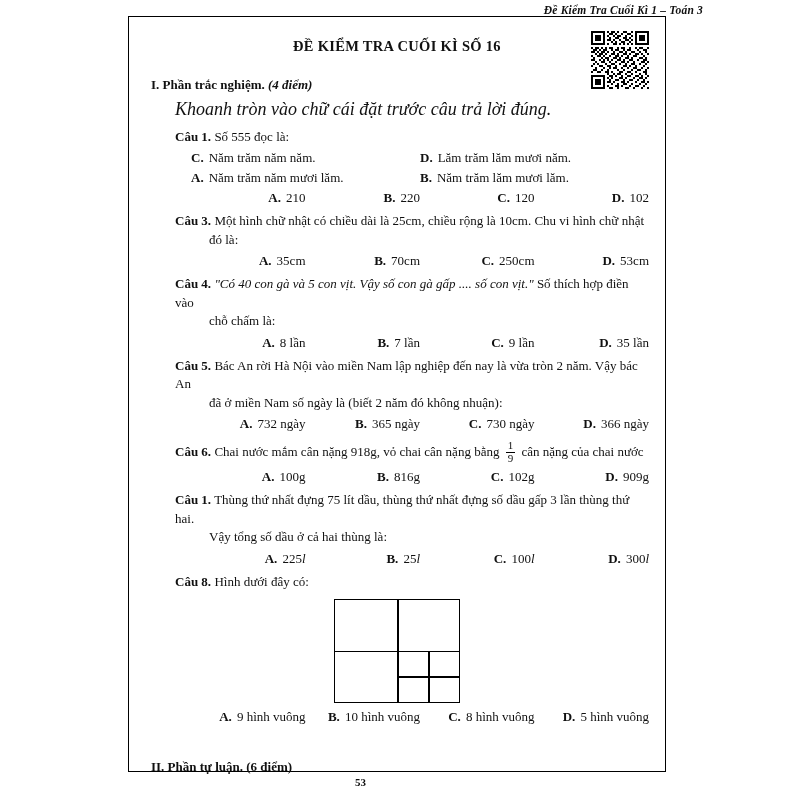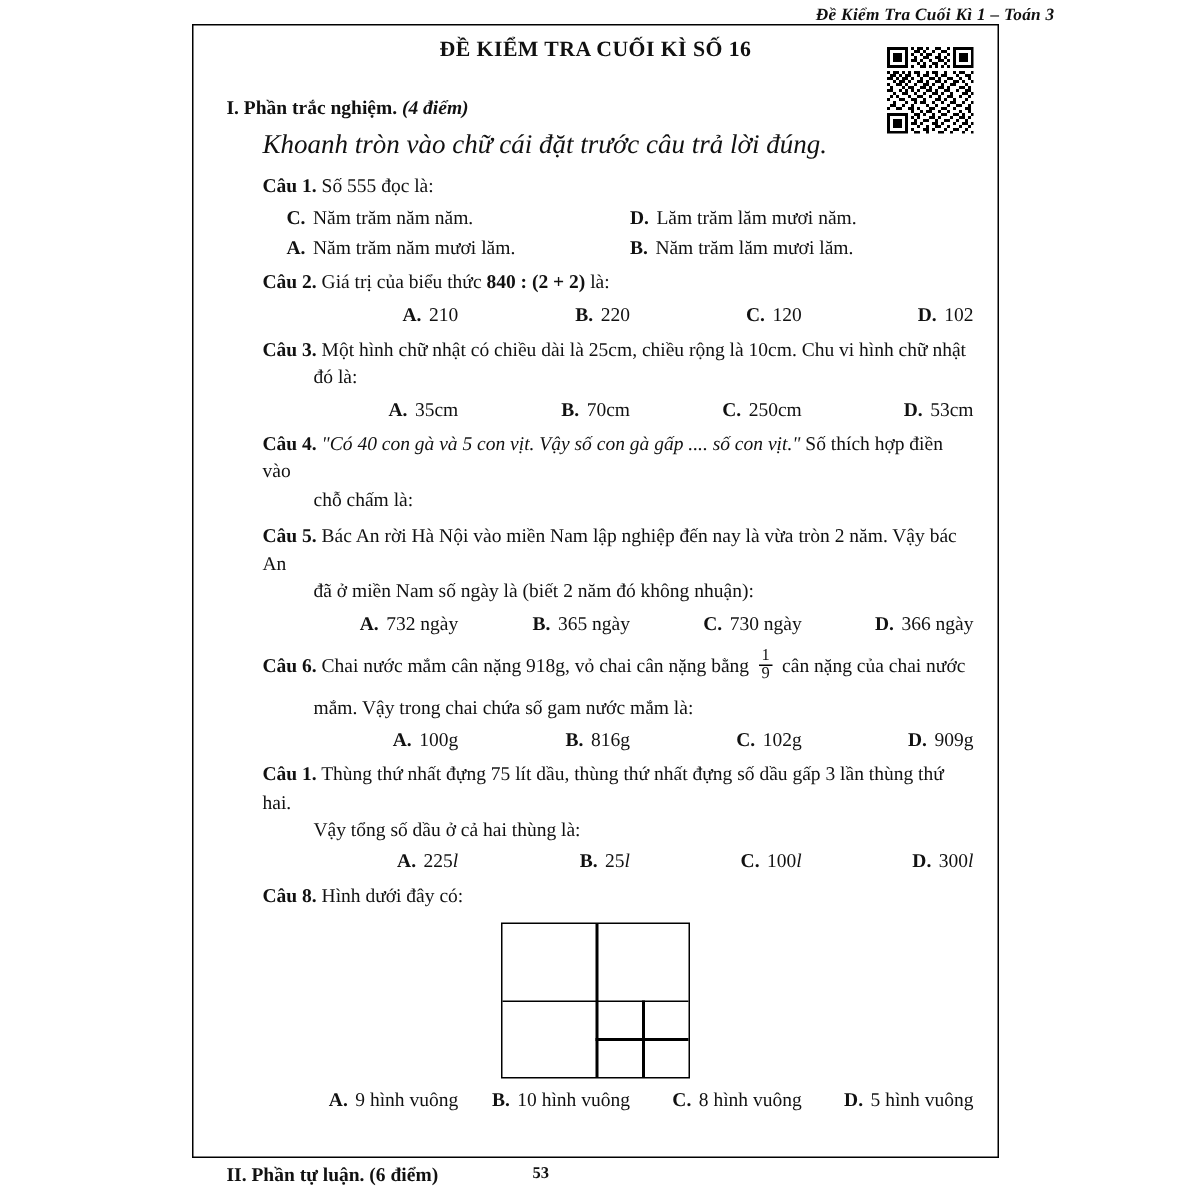--- a/index.html
+++ b/index.html
@@ -32,21 +32,21 @@
     letter-spacing: 0.2px;
   }
   .sheet {
     position: absolute;
     left: 128px;
     top: 16px;
     width: 538px;
     height: 756px;
     border: 1px solid #000;
     box-sizing: border-box;
-    padding: 4px 16px 10px 16px;
+    padding: 17px 16px 10px 16px;
   }
   .doc-title {
     text-align: center;
     font-weight: bold;
     font-size: 14.5px;
     letter-spacing: 0.3px;
     margin: 4px 0 2px 0;
   }
   .qr {
     position: absolute;
@@ -406,24 +406,20 @@
     </div>
     <div class="opts two">
       <div><span class="opt-l">C.</span><span>Năm trăm năm năm.</span></div>
       <div><span class="opt-l">D.</span><span>Lăm trăm lăm mươi năm.</span></div>
     </div>
     <div class="opts two">
       <div><span class="opt-l">A.</span><span>Năm trăm năm mươi lăm.</span></div>
       <div><span class="opt-l">B.</span><span>Năm trăm lăm mươi lăm.</span></div>
     </div>
 
-    <div class="q">
-      <span class="lbl">Câu 2.</span>
-      <span>Giá trị của biểu thức </span><span class="bold">840 : (2 + 2)</span><span> là:</span>
-    </div>
     <div class="opts four">
       <div><span class="opt-l">A.</span><span>210</span></div>
       <div><span class="opt-l">B.</span><span>220</span></div>
       <div><span class="opt-l">C.</span><span>120</span></div>
       <div><span class="opt-l">D.</span><span>102</span></div>
     </div>
 
     <div class="q">
       <span class="lbl">Câu 3.</span>
       <span>Một hình chữ nhật có chiều dài là 25cm, chiều rộng là 10cm. Chu vi hình chữ nhật</span>
@@ -434,37 +430,42 @@
       <div><span class="opt-l">B.</span><span>70cm</span></div>
       <div><span class="opt-l">C.</span><span>250cm</span></div>
       <div><span class="opt-l">D.</span><span>53cm</span></div>
     </div>
 
     <div class="q">
       <span class="lbl">Câu 4.</span>
       <span class="italic">"Có 40 con gà và 5 con vịt. Vậy số con gà gấp .... số con vịt."</span><span> Số thích hợp điền vào</span>
       <span class="cont">chỗ chấm là:</span>
     </div>
+    <div class="opts four">
+      <div><span class="opt-l">A.</span><span>8 lần</span></div>
+      <div><span class="opt-l">B.</span><span>7 lần</span></div>
+      <div><span class="opt-l">C.</span><span>9 lần</span></div>
+      <div><span class="opt-l">D.</span><span>35 lần</span></div>
+    </div>
 
     <div class="q">
       <span class="lbl">Câu 5.</span>
       <span>Bác An rời Hà Nội vào miền Nam lập nghiệp đến nay là vừa tròn 2 năm. Vậy bác An</span>
       <span class="cont">đã ở miền Nam số ngày là (biết 2 năm đó không nhuận):</span>
     </div>
     <div class="opts four">
       <div><span class="opt-l">A.</span><span>732 ngày</span></div>
       <div><span class="opt-l">B.</span><span>365 ngày</span></div>
       <div><span class="opt-l">C.</span><span>730 ngày</span></div>
       <div><span class="opt-l">D.</span><span>366 ngày</span></div>
     </div>
 
     <div class="q" style="margin-top:9px;">
       <span class="lbl">Câu 6.</span>
       <span>Chai nước mắm cân nặng 918g, vỏ chai cân nặng bằng </span><span class="frac"><span class="num">1</span><span class="den">9</span></span><span> cân nặng của chai nước</span>
-      <span class="cont" style="margin-top:6px;">mắm. Vậy trong chai chứa số gam nước mắm là:</span>
     </div>
     <div class="opts four">
       <div><span class="opt-l">A.</span><span>100g</span></div>
       <div><span class="opt-l">B.</span><span>816g</span></div>
       <div><span class="opt-l">C.</span><span>102g</span></div>
       <div><span class="opt-l">D.</span><span>909g</span></div>
     </div>
 
     <div class="q">
       <span class="lbl">Câu 1.</span>

